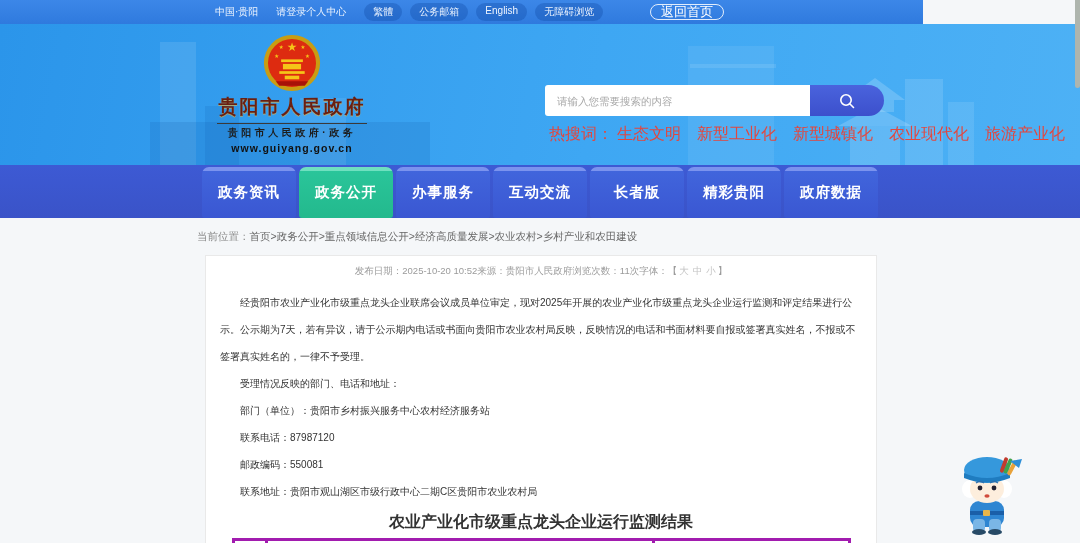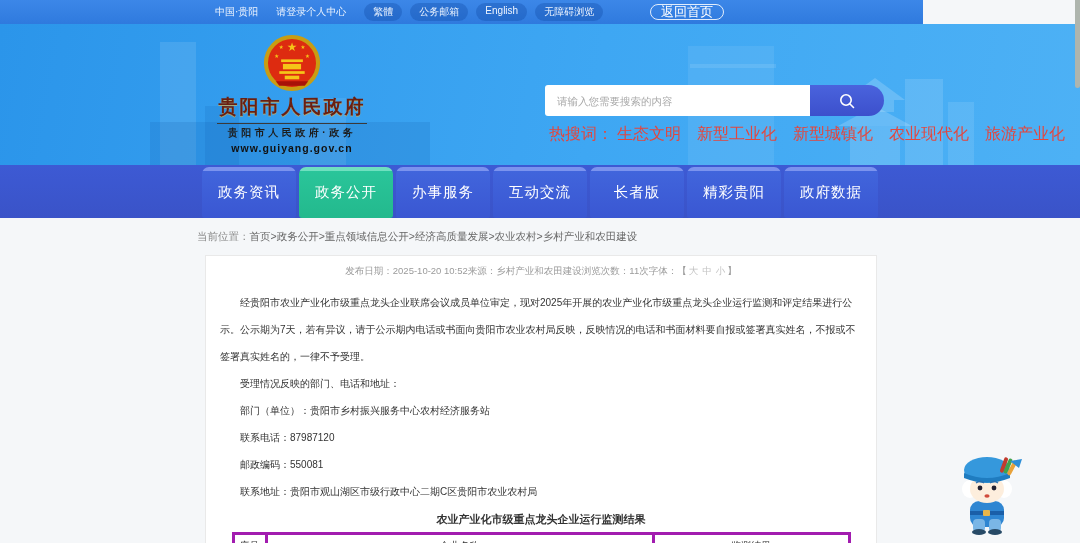--- a/index.html
+++ b/index.html
@@ -43,41 +43,41 @@
   .hot-row { position:absolute; left:549px; top:100px; display:flex; gap:4px;
     font-size:16px; color:#e2473f; white-space:nowrap; }
   .hot-word { cursor:pointer; color:#e2473f; }
 
   
   .navbar { position:absolute; left:0; top:165px; width:1080px; height:53px;
     background:linear-gradient(180deg,#3d5ad4,#3a53c8); }
   .nav-tabs { position:absolute; left:202px; top:2px; display:flex; gap:3px; }
   .nav-tab { width:94px; height:51px; border-radius:7px 7px 3px 3px; cursor:pointer;
     display:flex; align-items:center; justify-content:center;
-    color:#fff; font-size:14.5px; font-weight:normal; letter-spacing:1px;
+    color:#fff; font-size:14.5px; font-weight:bold; letter-spacing:1px;
     background:linear-gradient(180deg,#7b93ee 0%,#7b93ee 7%,#4165dc 7%,#3a57d2 100%); }
   .nav-tab.active { background:linear-gradient(180deg,#6fe0bf 0%,#6fe0bf 7%,#2ac59a 7%,#23b98d 100%); }
 
   
   .content { position:absolute; left:0; top:218px; width:868px; height:325px; background:#f5f7f9; }
   .breadcrumb { position:absolute; left:197px; top:12px; font-size:10.5px; color:#888; }
   .crumb { color:#666; cursor:pointer; }
   .crumb-sep { color:#666; }
 
   .card { position:absolute; left:205px; top:37px; width:672px; height:300px;
     background:#fff; border:1px solid #e9e9e9; padding:0 14px; overflow:hidden; }
   .article-title { margin-top:13px; text-align:center; font-size:15px; font-weight:bold; color:#333; }
   .meta-row { margin-top:9px; display:flex; justify-content:center; gap:0;
     font-size:9.5px; color:#9b9b9b; white-space:nowrap; }
   .meta-font-size { color:#c3c3c3; margin:0 2px; cursor:pointer; }
 
   .paras { margin-top:11px; }
   .paras p { font-size:10px; color:#333; line-height:27px; text-indent:2em; }
 
-  .table-caption { margin-top:7px; text-align:center; font-size:11px; font-weight:bold; color:#333; }
+  .table-caption { margin-top:7px; text-align:center; font-size:16px; font-weight:bold; color:#333; }
   table.monitor { margin:5px auto 0; width:616px; border-collapse:collapse; table-layout:fixed; }
   table.monitor th, table.monitor td { border:3px solid #a21caf; font-size:10px; color:#333;
     text-align:center; font-weight:normal; height:23px; padding:0 4px; overflow:hidden; white-space:nowrap; }
   table.monitor th { height:24px; }
   .col-seq { width:33px; } .col-name { width:387px; } .col-result { width:196px; }
 
   
   .mascot { position:absolute; left:950px; top:449px; width:74px; height:86px; cursor:pointer; }
   .scroll-thumb { position:absolute; right:0; top:0; width:5px; height:88px;
     background:#aeb5ae; border-radius:0 0 3px 3px; z-index:50; }
@@ -175,21 +175,21 @@
 
   <div class="content">
     <div class="breadcrumb">
       <span>当前位置：</span><span id="crumbs"><span class="crumb">首页</span><span class="crumb-sep">&gt;</span><span class="crumb">政务公开</span><span class="crumb-sep">&gt;</span><span class="crumb">重点领域信息公开</span><span class="crumb-sep">&gt;</span><span class="crumb">经济高质量发展</span><span class="crumb-sep">&gt;</span><span class="crumb">农业农村</span><span class="crumb-sep">&gt;</span><span class="crumb">乡村产业和农田建设</span></span>
     </div>
 
     <div class="card">
 
       <div class="meta-row">
         <span>发布日期：2025-10-20 10:52</span>
-        <span>来源：乡村产业和农田建设</span>
+        <span>来源：贵阳市人民政府</span>
         <span>浏览次数：11次</span>
         <span><span>字体：【</span><span id="font-sizes"><span class="meta-font-size">大</span><span class="meta-font-size">中</span><span class="meta-font-size">小</span></span><span>】</span></span>
       </div>
 
       <div class="paras" id="paras">
           <p>经贵阳市农业产业化市级重点龙头企业联席会议成员单位审定，现对2025年开展的农业产业化市级重点龙头企业运行监测和评定结果进行公示。公示期为7天，若有异议，请于公示期内电话或书面向贵阳市农业农村局反映，反映情况的电话和书面材料要自报或签署真实姓名，不报或不签署真实姓名的，一律不予受理。</p>
           <p>受理情况反映的部门、电话和地址：</p>
           <p>部门（单位）：贵阳市乡村振兴服务中心农村经济服务站</p>
           <p>联系电话：87987120</p>
           <p>邮政编码：550081</p>

